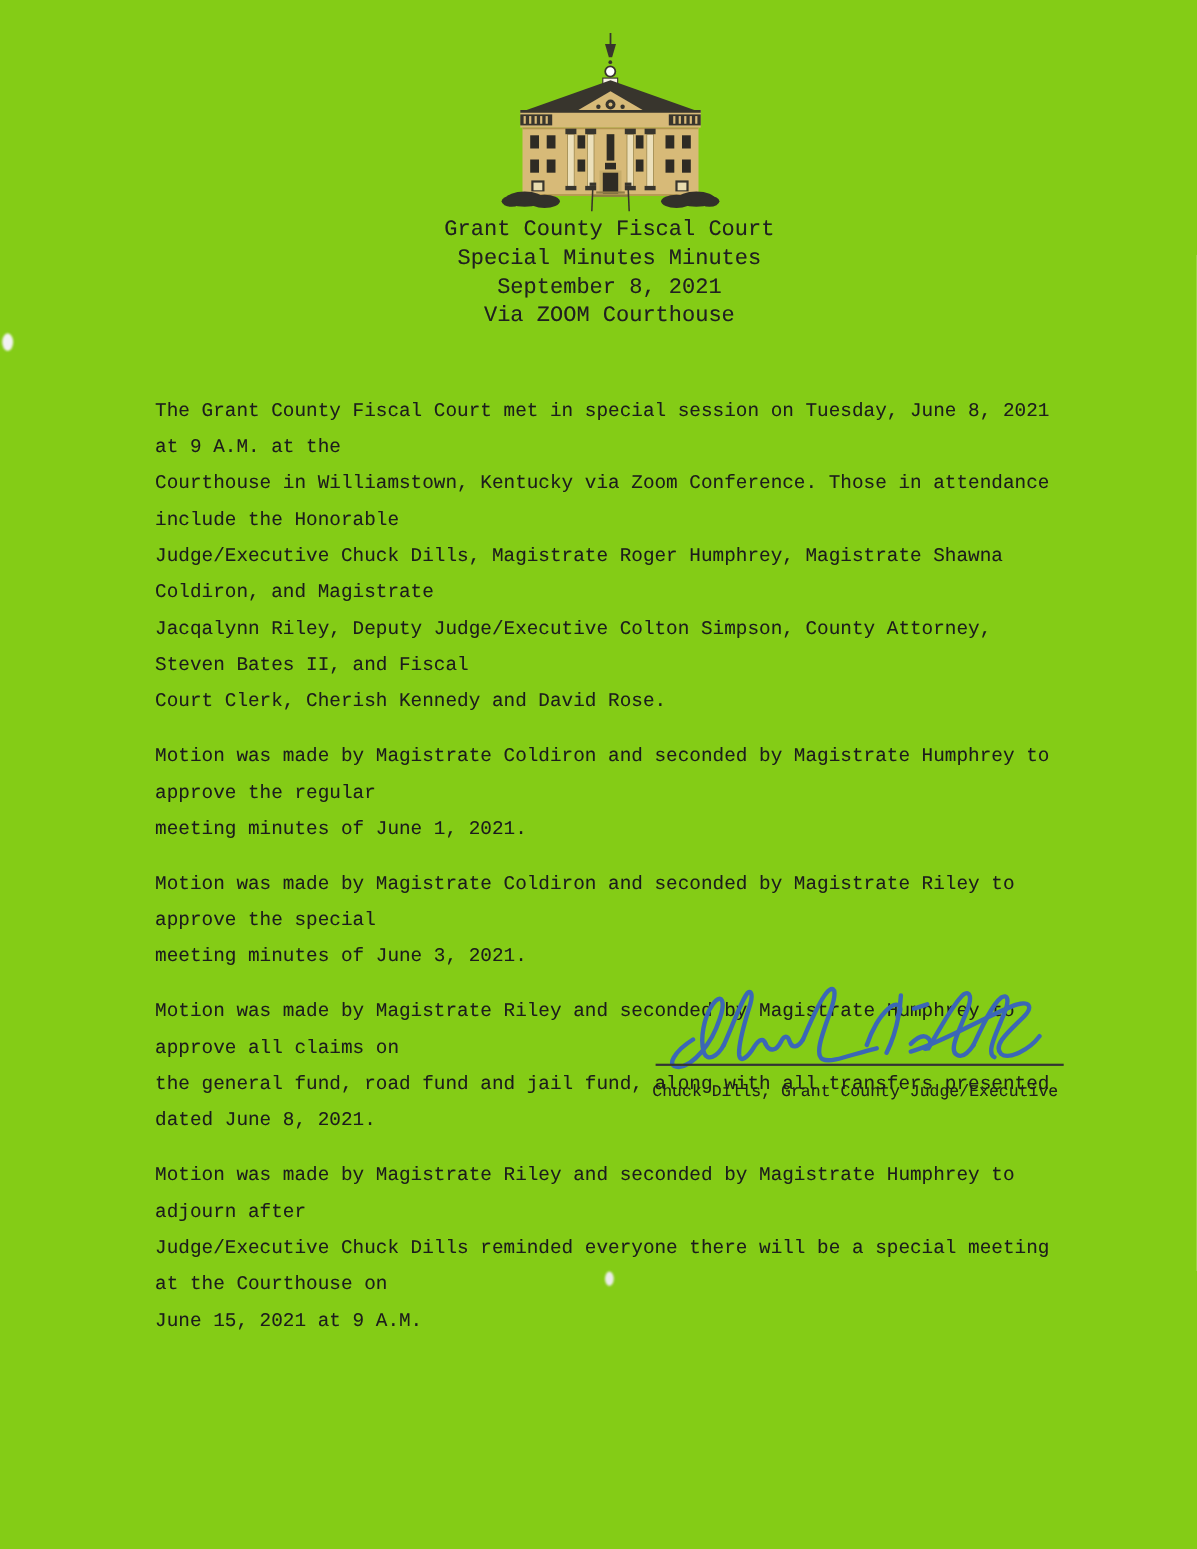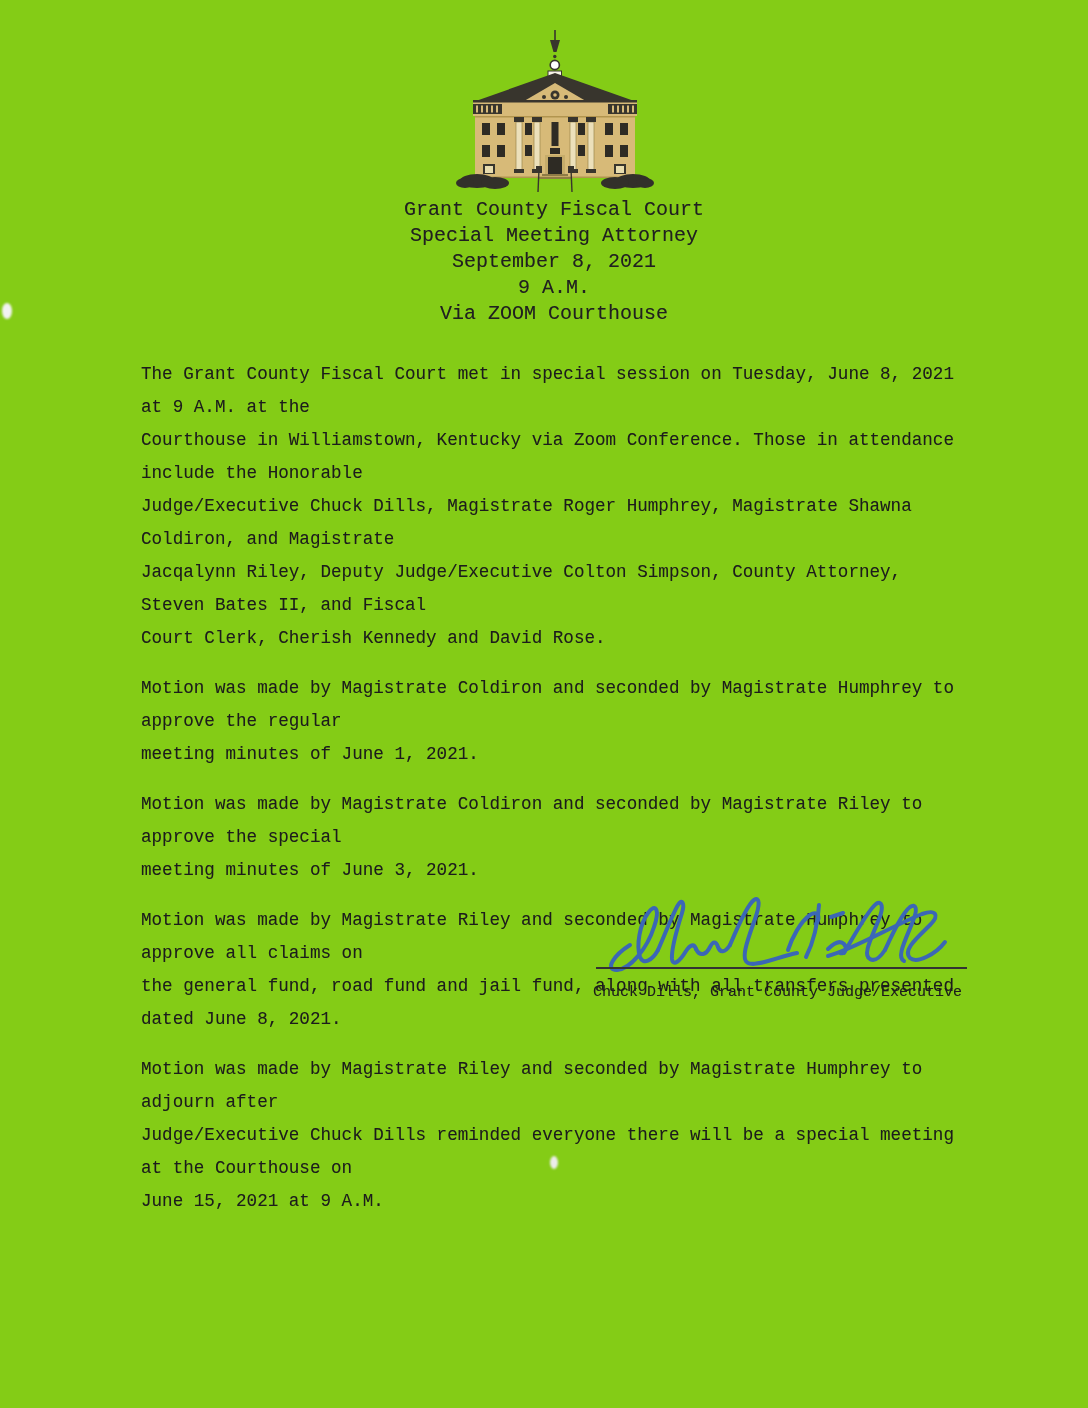--- a/index.html
+++ b/index.html
@@ -133,23 +133,22 @@
       <ellipse cx="40" cy="158" rx="14" ry="6"></ellipse>
       <ellipse cx="10" cy="158" rx="9" ry="5"></ellipse>
       <ellipse cx="178" cy="156" rx="17" ry="7"></ellipse>
       <ellipse cx="160" cy="158" rx="14" ry="6"></ellipse>
       <ellipse cx="190" cy="158" rx="9" ry="5"></ellipse>
     </g>
   </svg>
 
   <div class="doc-header">
     <div>Grant County Fiscal Court</div>
-    <div>Special Meeting Attorney</div>
+    <div>Special Minutes Minutes</div>
     <div>September 8, 2021</div>
-    <div>9 A.M.</div>
     <div>Via ZOOM Courthouse</div>
   </div>
 
   <div class="doc-body">
     <p class="para">The Grant County Fiscal Court met in special session on Tuesday, June 8, 2021 at 9 A.M. at the
 Courthouse in Williamstown, Kentucky via Zoom Conference. Those in attendance include the Honorable
 Judge/Executive Chuck Dills, Magistrate Roger Humphrey, Magistrate Shawna Coldiron, and Magistrate
 Jacqalynn Riley, Deputy Judge/Executive Colton Simpson, County Attorney, Steven Bates II, and Fiscal
 Court Clerk, Cherish Kennedy and David Rose.</p>
     <p class="para">Motion was made by Magistrate Coldiron and seconded by Magistrate Humphrey to approve the regular

